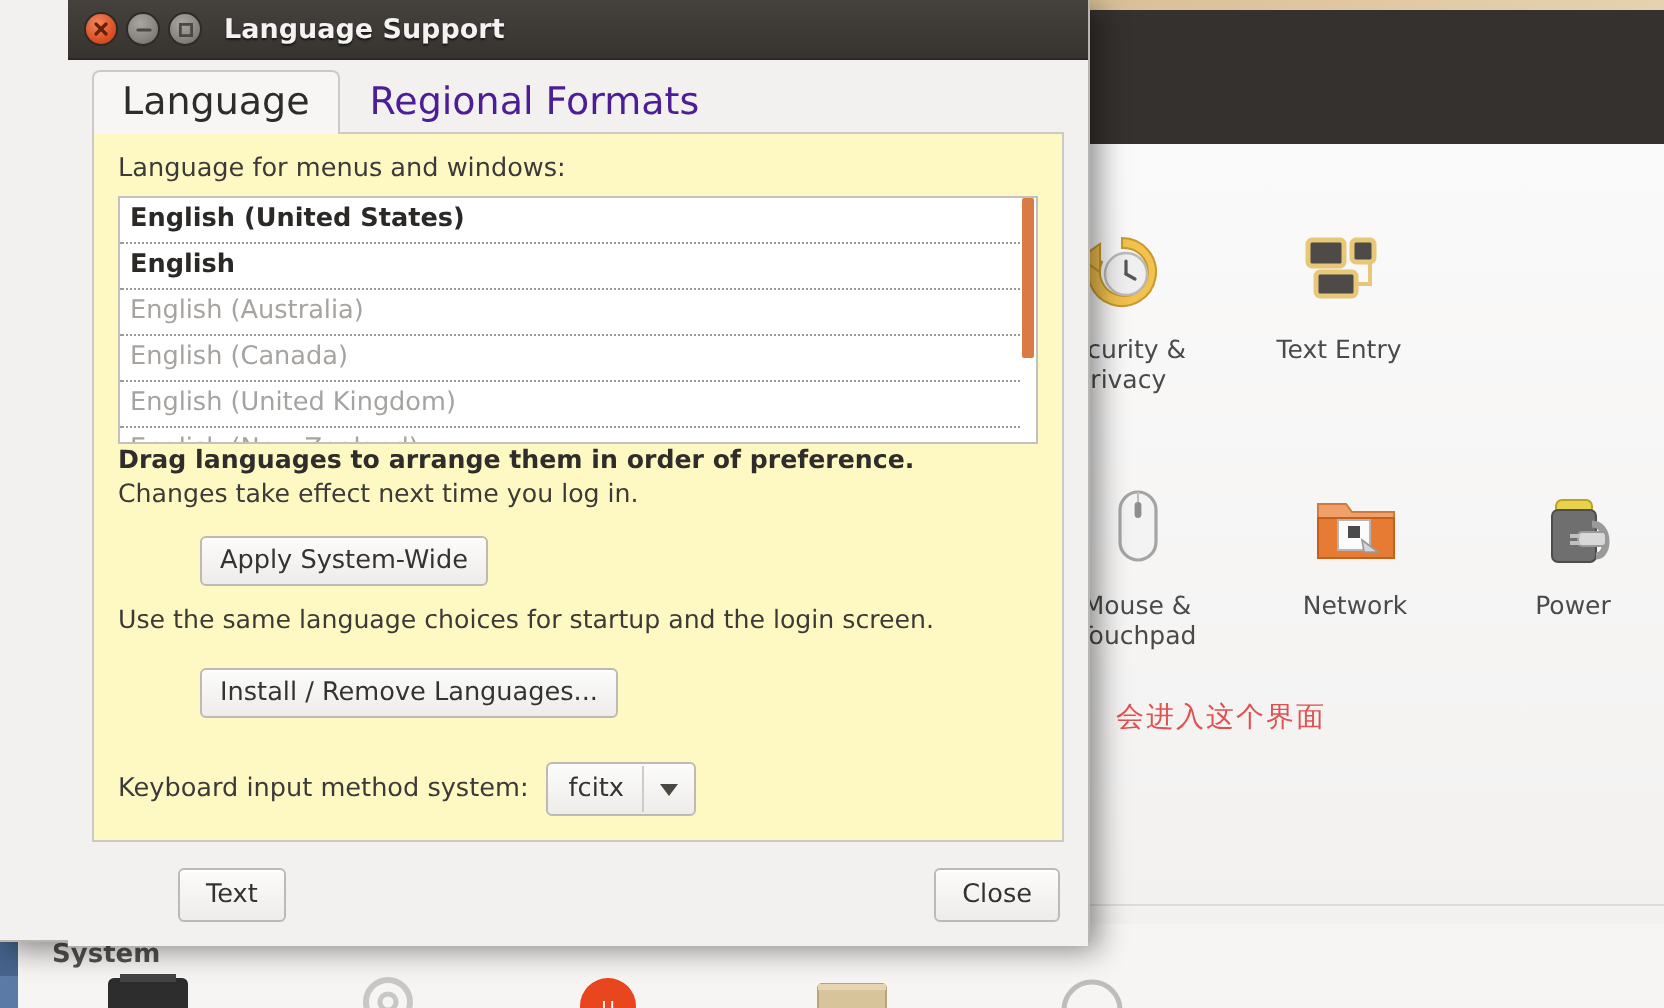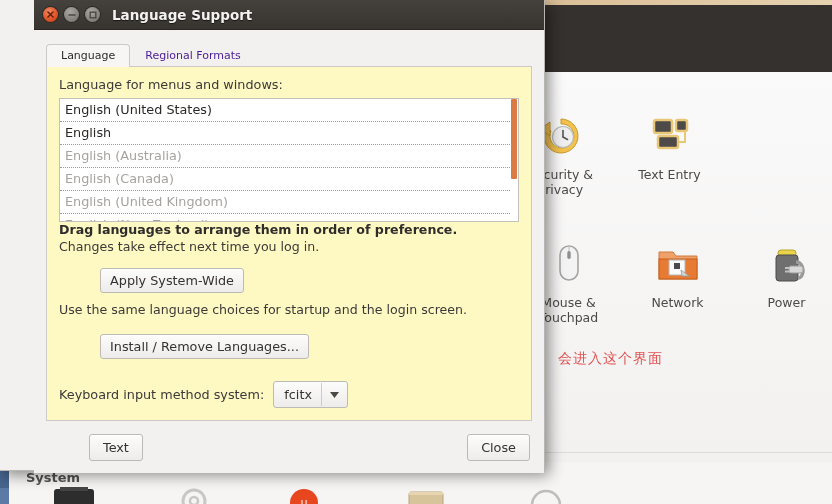--- a/index.html
+++ b/index.html
@@ -130,21 +130,21 @@
 
   
   #tabstrip {
     display: flex; align-items: flex-end;
     height: 26px; flex: none;
     border-bottom: 1px solid #cdcac6;
     position: relative; z-index: 2;
   }
   .tab {
     padding: 4px 14px 5px 14px;
-    font-size: 11px; color: #4a4845;
+    font-size: 19px; color: #4a4845;
     border: 1px solid transparent;
     border-bottom: none;
     border-radius: 4px 4px 0 0;
     position: relative; top: 1px;
   }
   .tab.active {
     background: #f7f6f5;
     border-color: #cdcac6;
     color: #2e2c2a;
   }
@@ -176,21 +176,21 @@
     flex: none;
   }
   .lang-row {
     height: 22px; line-height: 22px;
     padding-left: 5px;
     font-size: 12.8px;
     border-bottom: 1px dotted #9d9a96;
     background: #ffffff;
     white-space: nowrap;
   }
-  .lang-row.enabled { color: #2b2927; }
+  .lang-row.enabled { color: #2b2927; font-weight: bold; }
   .lang-row.disabled { color: #a6a3a0; }
   #scrollbar-track {
     position: absolute; right: 0; top: 0; width: 8px; height: 100%;
     background: #ffffff;
   }
   #scrollbar-thumb {
     position: absolute; right: 1px; top: 0px; width: 6px; height: 80px;
     background: #d97b43;
     border-radius: 1px;
   }

